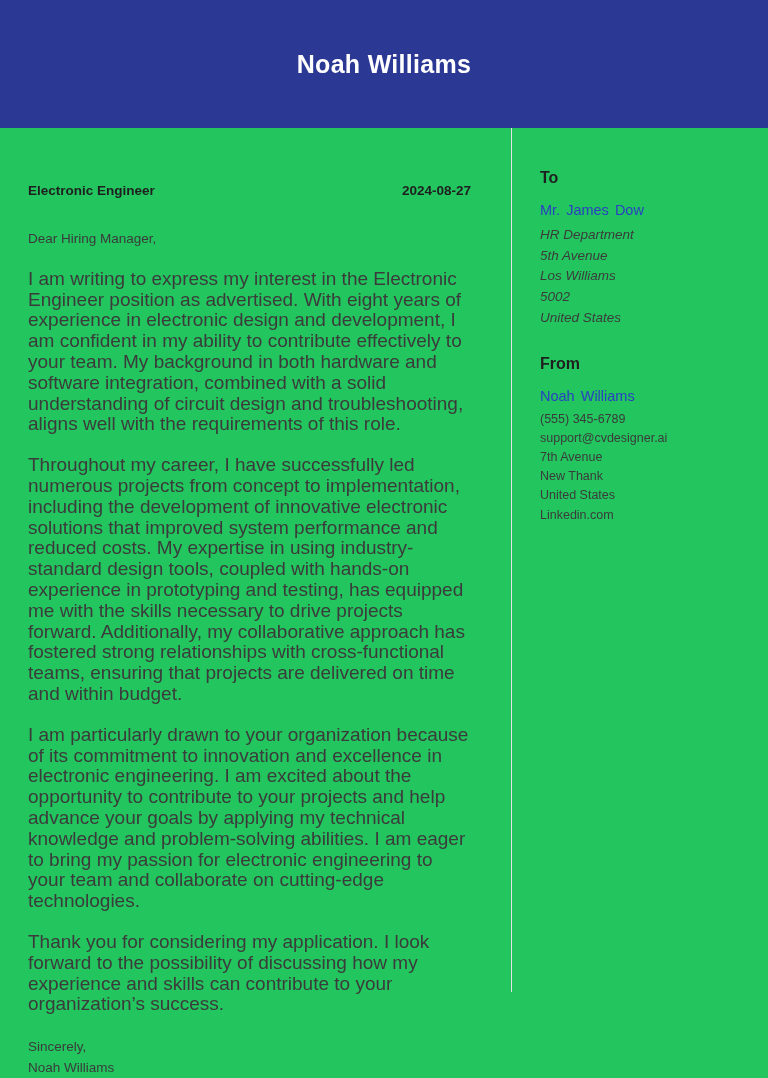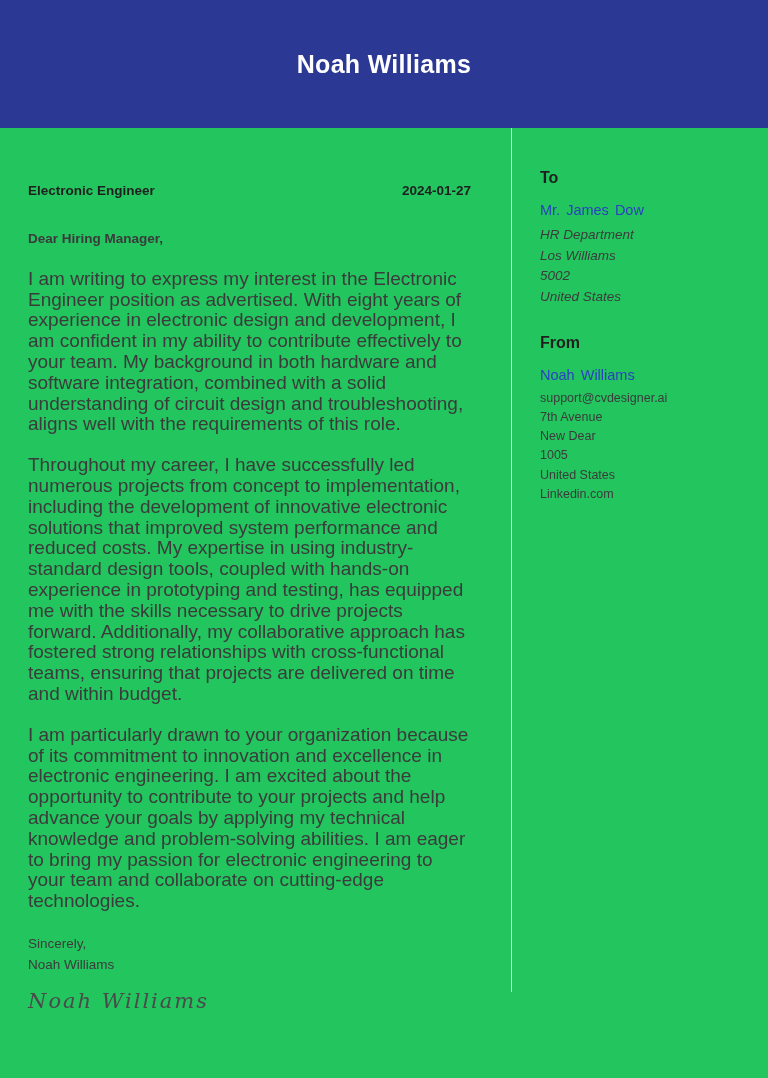--- a/index.html
+++ b/index.html
@@ -52,21 +52,20 @@
     align-items: baseline;
     font-size: 13.5px;
     font-weight: 700;
     color: #1f1f1f;
     margin-bottom: 31px;
   }
   .salutation {
     font-size: 13.5px;
     line-height: 20.8px;
     margin-bottom: 19px;
-    font-weight: bold;
   }
   .para {
     font-size: 19px;
     line-height: 20.8px;
     margin: 0 0 20px 0;
   }
   .closing-block {
     font-size: 13.5px;
     line-height: 20.8px;
     margin-top: 22px;
@@ -116,58 +115,60 @@
     <div class="header-name">Noah Williams</div>
   </div>
 
   <div class="divider"></div>
 
   <div class="content">
 
     <div class="main">
       <div class="title-row">
         <span>Electronic Engineer</span>
-        <span>2024-01-27</span>
+        <span>2024-08-27</span>
       </div>
 
       <div class="salutation">Dear Hiring Manager,</div>
 
       <p class="para">I am writing to express my interest in the Electronic Engineer position as advertised. With eight years of experience in electronic design and development, I am confident in my ability to contribute effectively to your team. My background in both hardware and software integration, combined with a solid understanding of circuit design and troubleshooting, aligns well with the requirements of this role.</p>
       <p class="para">Throughout my career, I have successfully led numerous projects from concept to implementation, including the development of innovative electronic solutions that improved system performance and reduced costs. My expertise in using industry-standard design tools, coupled with hands-on experience in prototyping and testing, has equipped me with the skills necessary to drive projects forward. Additionally, my collaborative approach has fostered strong relationships with cross-functional teams, ensuring that projects are delivered on time and within budget.</p>
       <p class="para">I am particularly drawn to your organization because of its commitment to innovation and excellence in electronic engineering. I am excited about the opportunity to contribute to your projects and help advance your goals by applying my technical knowledge and problem-solving abilities. I am eager to bring my passion for electronic engineering to your team and collaborate on cutting-edge technologies.</p>
+      <p class="para">Thank you for considering my application. I look forward to the possibility of discussing how my experience and skills can contribute to your organization’s success.</p>
 
       <div class="closing-block">
         <div>Sincerely,</div>
         <div>Noah Williams</div>
       </div>
 
       <div class="signature">Noah Williams</div>
     </div>
 
     <div class="sidebar">
 
       <div class="to-section">
         <div class="section-label">To</div>
         <a class="link-name to-name">Mr. James Dow</a>
         <div class="to-lines">
           <div>HR Department</div>
+          <div>5th Avenue</div>
           <div>Los Williams</div>
           <div>5002</div>
           <div>United States</div>
         </div>
       </div>
 
       <div class="from-section">
         <div class="section-label">From</div>
         <a class="link-name from-name">Noah Williams</a>
         <div class="from-lines">
+          <div>(555) 345-6789</div>
           <div>support@cvdesigner.ai</div>
           <div>7th Avenue</div>
-          <div>New Dear</div>
-          <div>1005</div>
+          <div>New Thank</div>
           <div>United States</div>
           <div>Linkedin.com</div>
         </div>
       </div>
 
     </div>
   </div>
 </div>
 
 </body></html>

